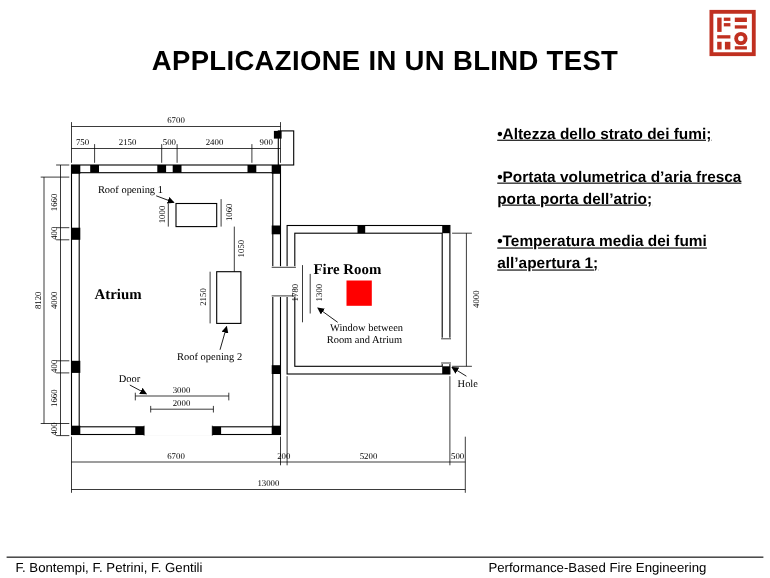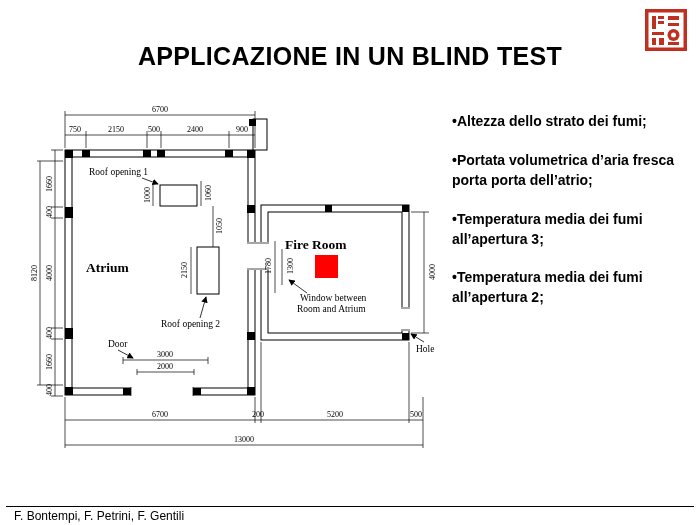--- a/index.html
+++ b/index.html
@@ -11,21 +11,21 @@
   .plan .w{fill:#fff;stroke:#000;stroke-width:1;}
   .plan .p{fill:#000;stroke:none;}
   .plan .cover{fill:#fff;stroke:none;}
   .plan .d{stroke:#000;stroke-width:.7;fill:none;}
   .plan .a{stroke:#000;stroke-width:.8;fill:none;}
   .plan text{font-family:"Liberation Serif",serif;fill:#000;}
   .plan .dim{font-size:8px;}
   .plan .lbl{font-size:9.5px;}
   .plan .room{font-size:13.5px;font-weight:bold;}
   .bullets{position:absolute;left:452px;top:112px;width:243px;}
-  .bullets p{margin:0 0 19px 0;font-size:14px;font-weight:bold;line-height:1.42;}
+  .bullets p{margin:0 0 19px 0;font-size:14px;font-weight:bold;line-height:1.42;text-decoration:underline;}
   .footer{position:absolute;left:0;bottom:2px;width:700px;height:17px;}
   .footer .rule{position:absolute;top:0;left:6px;width:688px;border-top:1px solid #000;}
   .footer .authors{position:absolute;left:14px;top:3px;font-size:12px;}
   .footer .engineering{position:absolute;left:444px;top:3px;font-size:12px;}
 </style>
 </head>
 <body>
 
 <div class="slide">
 
@@ -191,22 +191,22 @@
       <text class="lbl" x="275" y="206">Window between</text>
       <text class="lbl" x="272" y="217">Room and Atrium</text>
       <text class="lbl" x="83" y="252">Door</text>
       <text class="lbl" x="391" y="257">Hole</text>
     </g>
   </svg>
 
   <div class="bullets">
     <p>•Altezza dello strato dei fumi;</p>
     <p>•Portata volumetrica d’aria fresca porta porta dell’atrio;</p>
-    <p>•Temperatura media dei fumi all’apertura 3;</p>
-    <p>•Temperatura media dei fumi all’apertura 2;</p>
+    <p>•Temperatura media dei fumi all’apertura 1;</p>
   </div>
 
   <div class="footer">
     <div class="rule"></div>
     <span class="authors">F. Bontempi, F. Petrini, F. Gentili</span>
+    <span class="engineering">Performance-Based Fire Engineering</span>
   </div>
 
 </div>
 
 </body></html>

